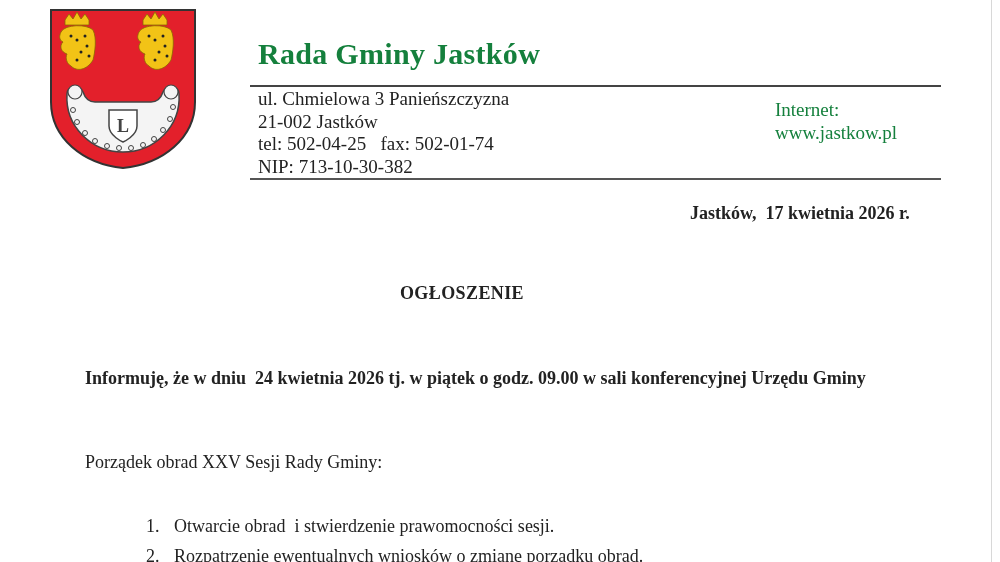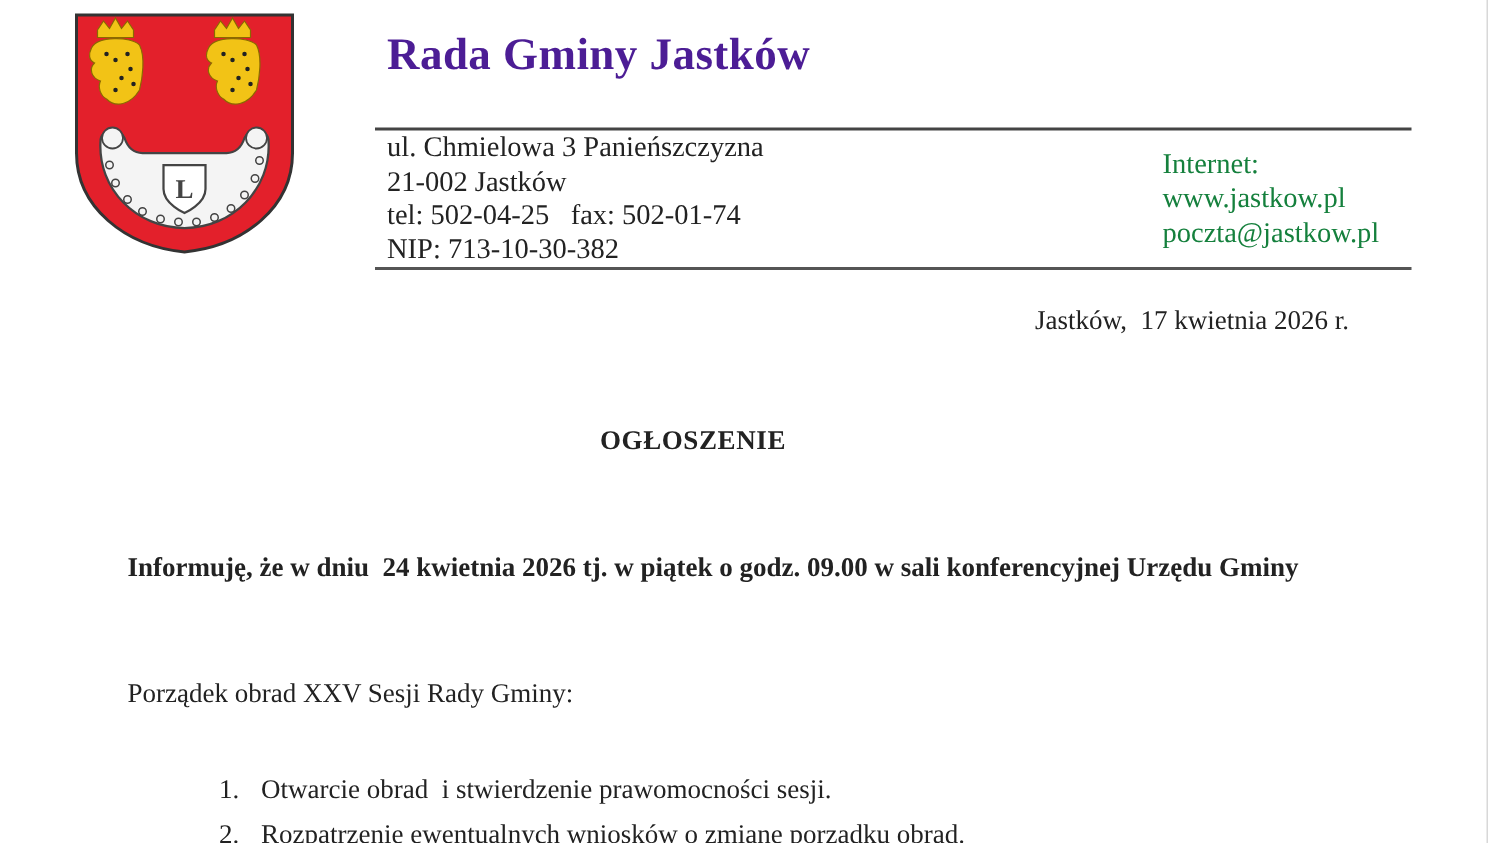--- a/index.html
+++ b/index.html
@@ -9,38 +9,38 @@
     font-family: "Liberation Serif", "DejaVu Serif", serif;
     color: #1a1a1a;
     position: relative;
   }
   .page-edge {
     position: absolute; left: 991px; top: 0; width: 1px; height: 562px;
     background: #d8d8d8;
   }
   .crest { position: absolute; left: 47px; top: 6px; width: 152px; height: 164px; }
   .org-title {
-    position: absolute; left: 258px; top: 20px;
-    font-size: 30px; font-weight: bold; letter-spacing: 0.3px; color: #4c1d95;
+    position: absolute; left: 258px; top: 37px;
+    font-size: 30px; font-weight: bold; letter-spacing: 0.3px; color: #15803d;
   }
   .rule { position: absolute; left: 250px; width: 691px; background: #444; }
   .rule.top { top: 85px; height: 2px; }
   .rule.bottom { top: 178px; height: 2px; background: #555; }
   .contact-left {
     position: absolute; left: 258px; top: 88px;
     font-size: 19px; line-height: 22.5px; color: #222;
   }
   .contact-right {
     position: absolute; left: 775px; top: 98px;
     font-size: 19px; line-height: 23px; color: #15803d;
   }
   .contact-line { white-space: pre; }
   .date-line {
     position: absolute; left: 690px; top: 203px;
-    font-size: 18px; white-space: pre; color: #222;
+    font-size: 18px; white-space: pre; color: #222; font-weight: bold;
   }
   .doc-heading {
     position: absolute; left: 0; width: 924px; top: 283px; text-align: center;
     font-size: 18px; font-weight: bold; color: #222; letter-spacing: 0.4px;
   }
   .intro {
     position: absolute; left: 85px; top: 360px; width: 840px;
     font-size: 18px; font-weight: bold; line-height: 36px; color: #222;
   }
   .intro-line { white-space: pre; display: block; }
@@ -121,21 +121,20 @@
 <div class="contact-left">
   <div class="contact-line">ul. Chmielowa 3 Panieńszczyzna</div>
   <div class="contact-line">21-002 Jastków</div>
   <div class="contact-line">tel: 502-04-25   fax: 502-01-74</div>
   <div class="contact-line">NIP: 713-10-30-382</div>
 </div>
 
 <div class="contact-right">
   <div class="contact-line">Internet:</div>
   <div class="contact-line">www.jastkow.pl</div>
-  <div class="contact-line">poczta@jastkow.pl</div>
 </div>
 
 <div class="rule bottom"></div>
 
 <div class="date-line">Jastków,  17 kwietnia 2026 r.</div>
 
 <div class="doc-heading">OGŁOSZENIE</div>
 
 <div class="intro">
   <span class="intro-line">Informuję, że w dniu  24 kwietnia 2026 tj. w piątek o godz. 09.00 w sali konferencyjnej Urzędu Gminy</span>

